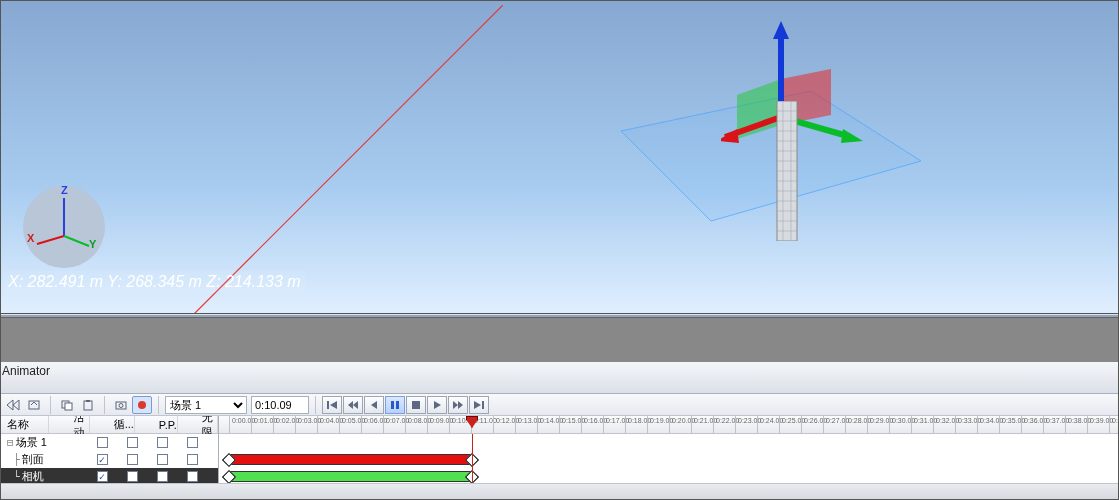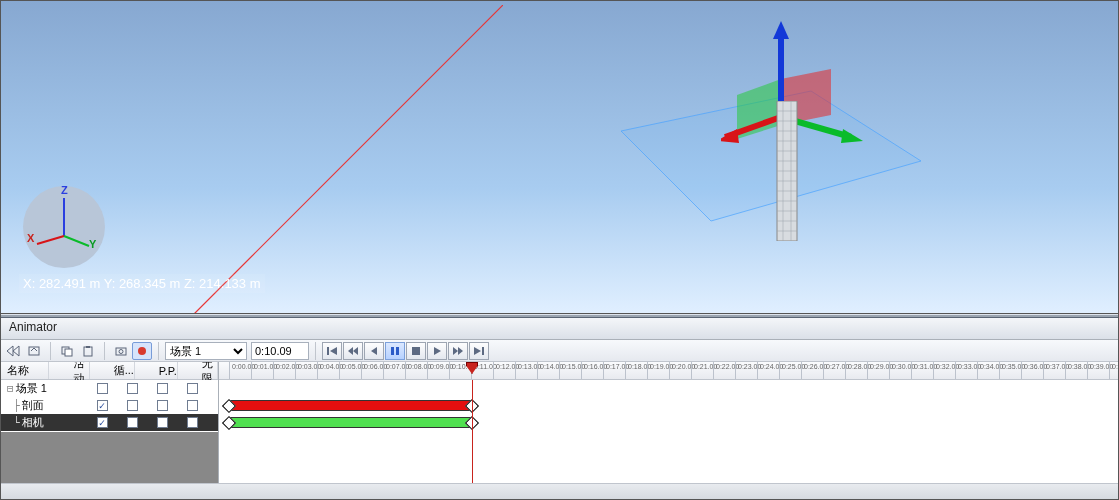--- a/index.html
+++ b/index.html
@@ -6,24 +6,24 @@
   body { font-family: "Microsoft YaHei", "SimSun", Arial, sans-serif; font-size: 11px; background: #888; overflow: hidden; width: 1119px; height: 500px; }
   .app { display: flex; flex-direction: column; width: 1119px; height: 500px; border: 1px solid #555; }
   .viewport { position: relative; flex: 0 0 313px; background: linear-gradient(to bottom, #87a8d1 0%, #a8ccf0 60%, #e0efff 100%); border-bottom: 1px solid #555; overflow: hidden; }
   .gizmo3d { position: absolute; left: 580px; top: 20px; width: 360px; height: 250px; }
   .ground-plane { position: absolute; left: 0; top: 60px; width: 360px; height: 150px; }
   .axis-arrows { position: absolute; left: 140px; top: 0; }
   .building { position: absolute; left: 194px; top: 80px; width: 24px; height: 140px; }
   .axis-widget { position: absolute; left: 22px; bottom: 45px; width: 82px; height: 82px; background: #b8c6d8; border-radius: 50%; }
   .axis-widget svg { position: absolute; left: 0; top: 0; }
   .axis-label { position: absolute; font-size: 11px; font-weight: bold; }
-  .coord-readout { position: absolute; left: 18px; bottom: 20px; color: #fff; font-size: 13px; background: rgba(255,255,255,0.08); padding: 2px 4px; }
+  .coord-readout { position: absolute; left: 3px; bottom: 20px; color: #fff; font-size: 16px; background: rgba(255,255,255,0.08); padding: 2px 4px; font-style: italic; }
   .annotation-arrow { position: absolute; left: 68px; top: 4px; width: 434px; height: 428px; pointer-events: none; }
   .sep { height: 4px; background: #9aa4b0; border-top: 1px solid #dde3eb; border-bottom: 1px solid #5a6575; }
-  .panel-title { height: 22px; line-height: 18px; padding-left: 8px; background: linear-gradient(#f4f6f9, #dbe0e8); border-bottom: 1px solid #aab0b8; color: #222; font-size: 12px; }
+  .panel-title { height: 32px; line-height: 18px; padding-left: 1px; background: linear-gradient(#f4f6f9, #dbe0e8); border-bottom: 1px solid #aab0b8; color: #222; font-size: 12px; margin-top: 44px; }
   .toolbar { height: 22px; display: flex; align-items: center; background: linear-gradient(#f7f9fc, #e6e9ef); border-bottom: 1px solid #c0c5cd; padding: 0 2px; gap: 4px; }
   .tbtn { width: 20px; height: 18px; display: flex; align-items: center; justify-content: center; border: 1px solid transparent; border-radius: 2px; cursor: pointer; }
   .tbtn.active { border-color: #789cd8; background: #d6e4fb; }
   .tgroup { display: flex; gap: 1px; }
   .tdivider { width: 1px; height: 18px; background: #c0c5cd; margin: 0 2px; }
   .scene-select { height: 18px; width: 82px; font-size: 11px; border: 1px solid #a8b0bc; background: #fff; }
   .time-input { height: 18px; width: 58px; font-size: 11px; border: 1px solid #a8b0bc; background: #fff; padding: 0 3px; }
   .play-btn { width: 20px; height: 18px; display: flex; align-items: center; justify-content: center; border: 1px solid #9da5b2; background: linear-gradient(#fdfdfe,#e4e8ef); cursor: pointer; }
   .play-btn.blue { background: linear-gradient(#dbe8ff,#b6d1ff); border-color: #7ca0da; }
   .anim-body { display: flex; flex: 1; background: #fff; overflow: hidden; }

